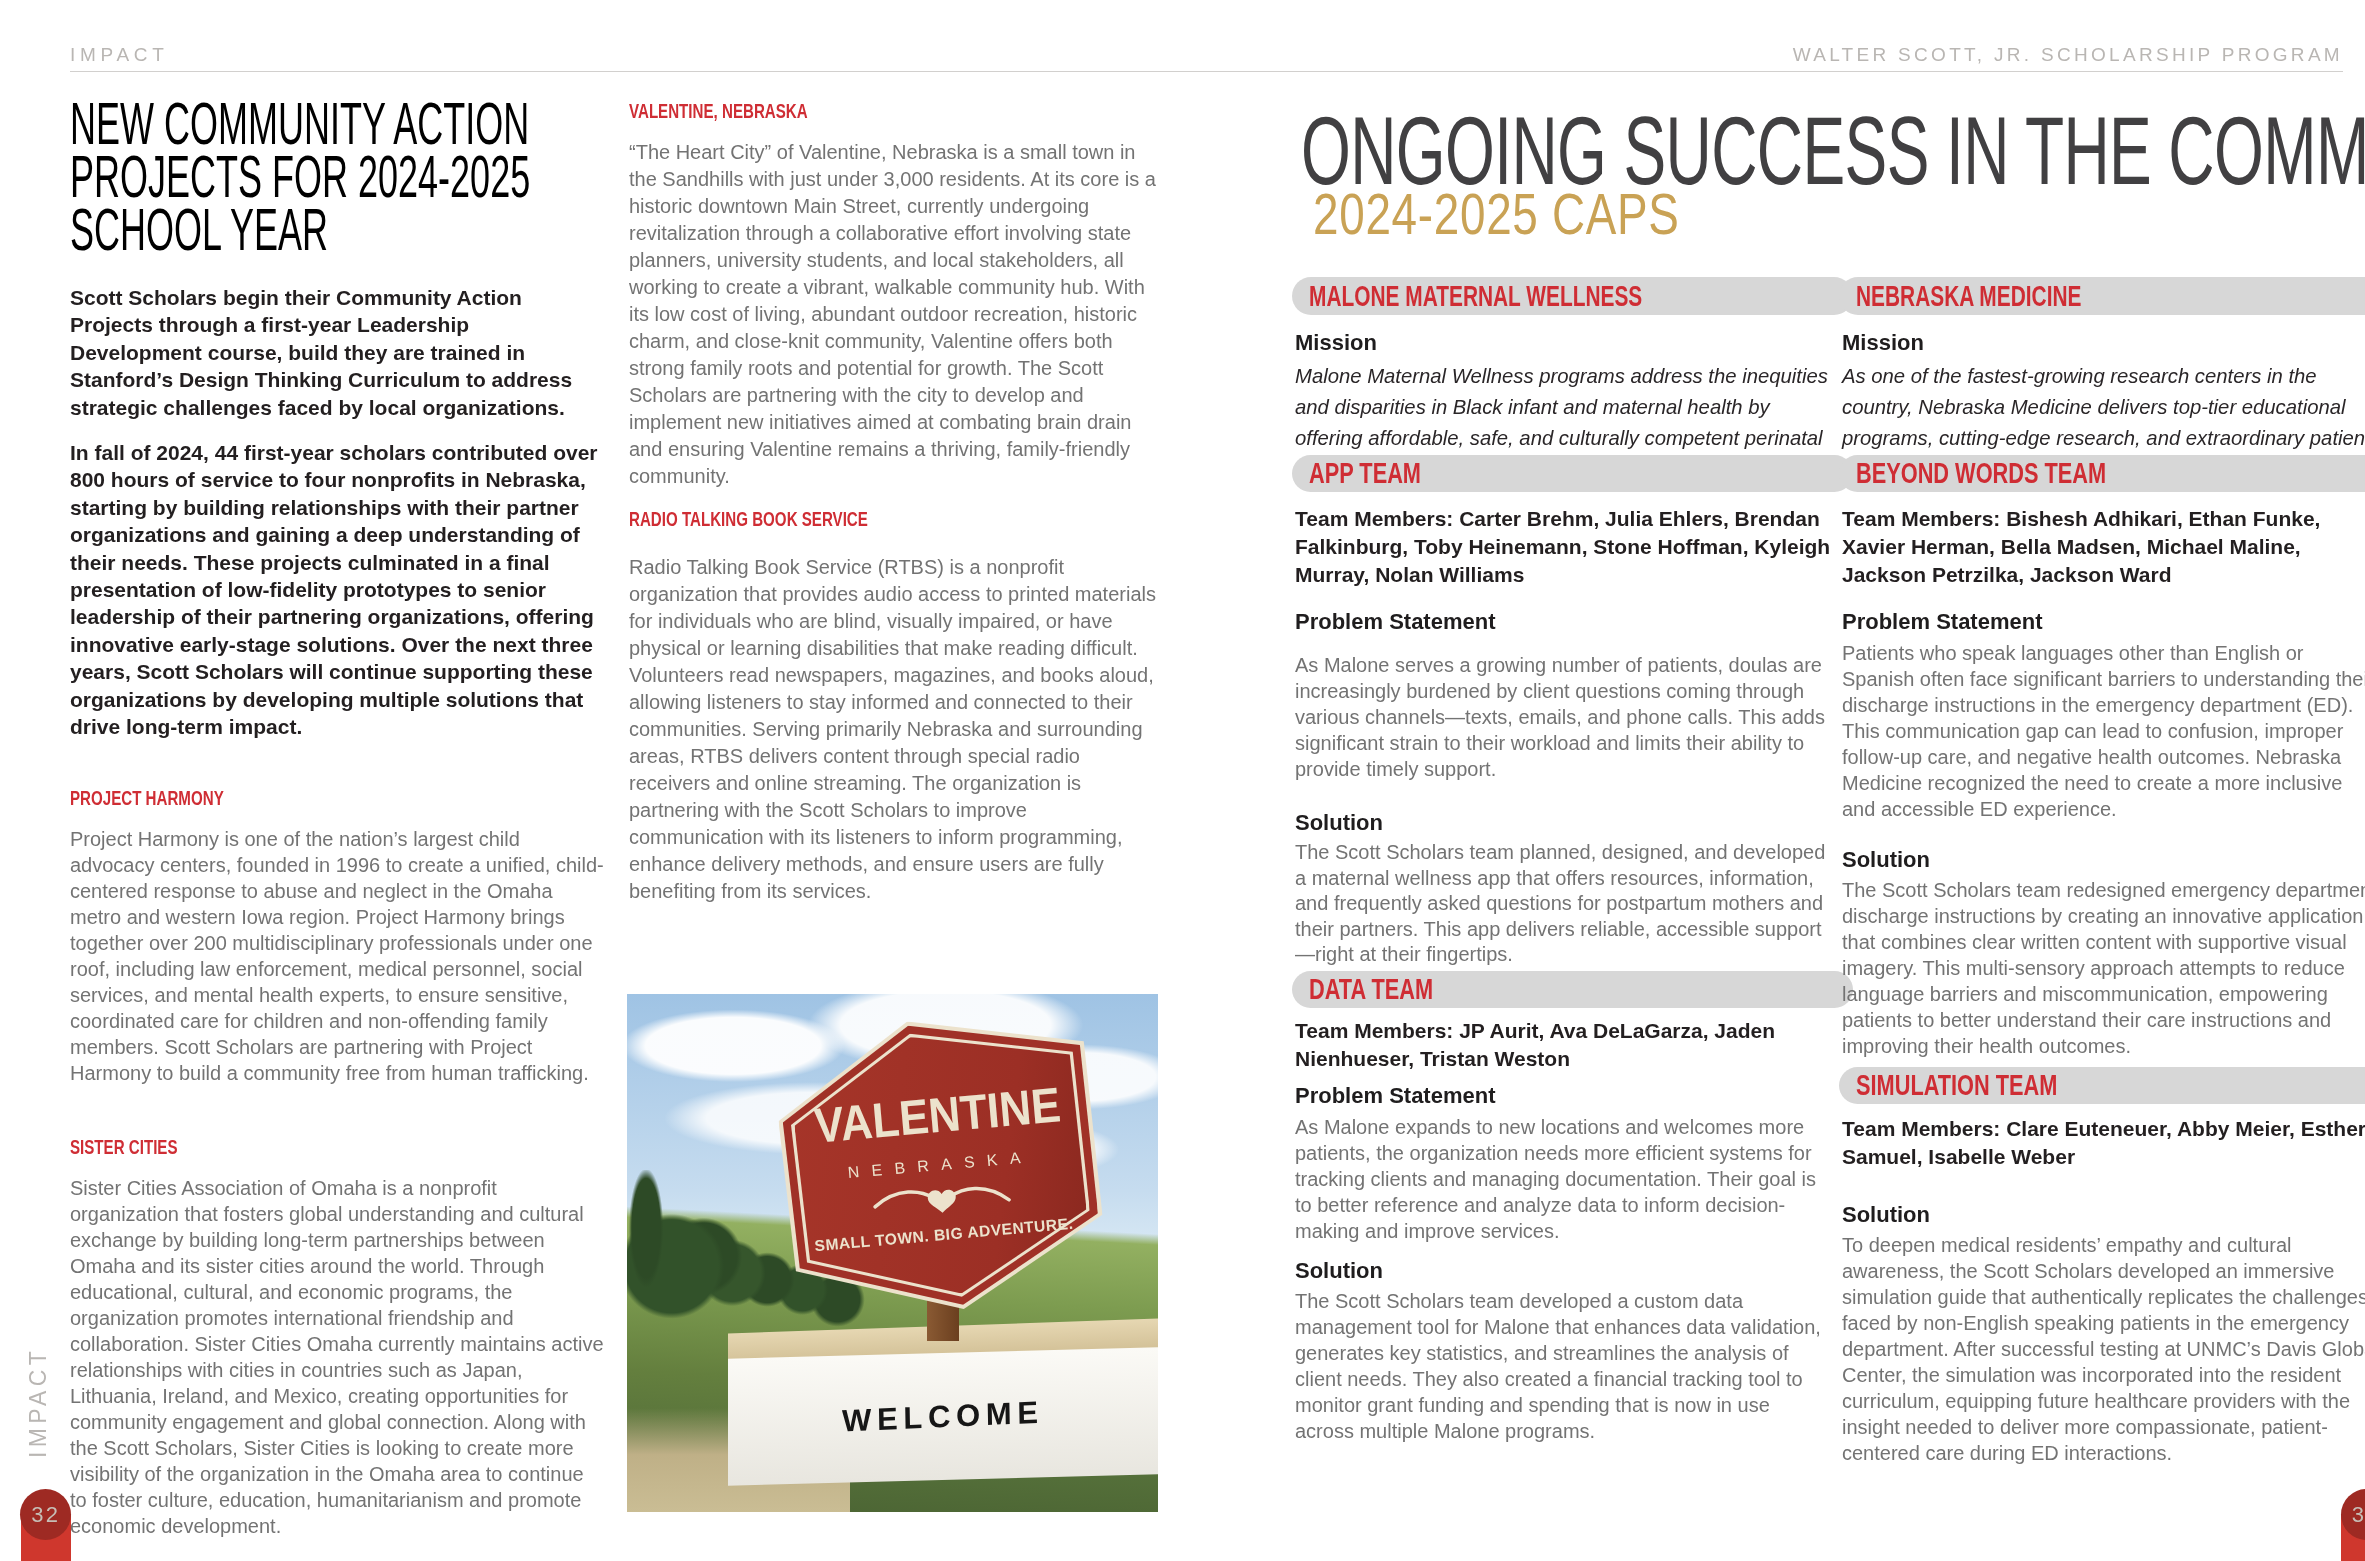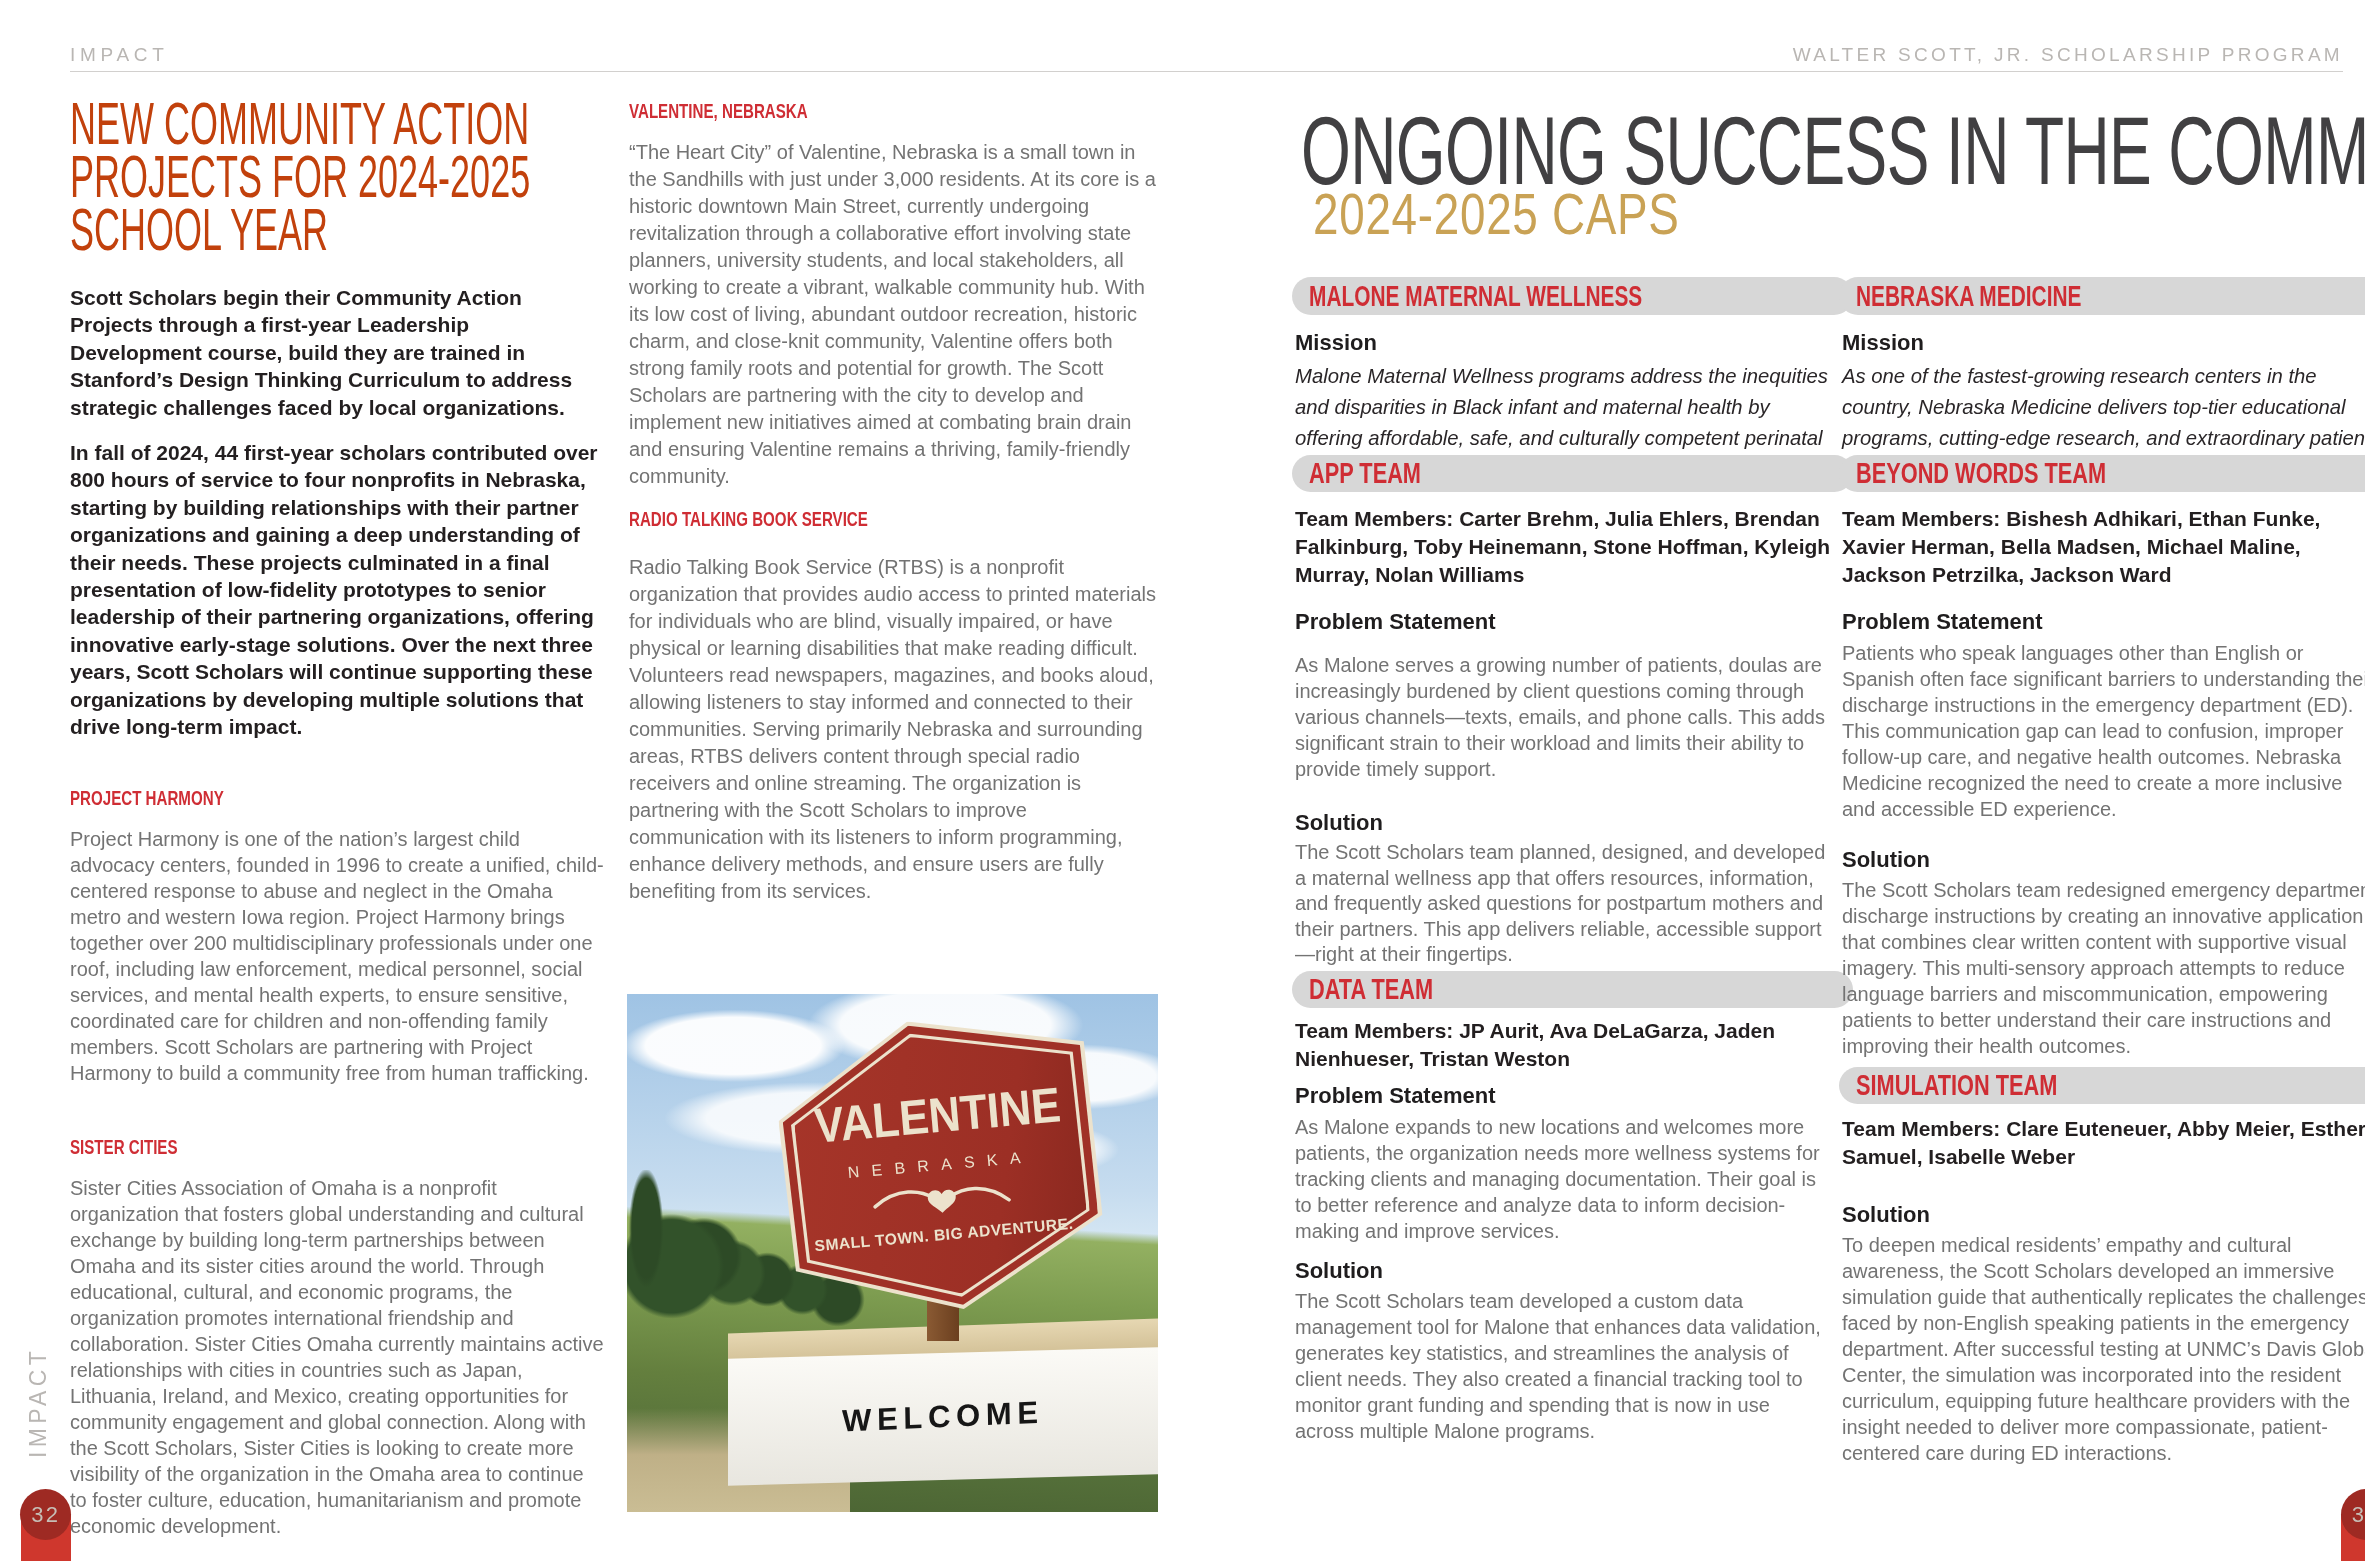--- a/index.html
+++ b/index.html
@@ -7,21 +7,21 @@
           font-family:"Liberation Sans",sans-serif;color:#262325;}
   .abs{position:absolute;}
   
   .hdr{font-size:19px;letter-spacing:4.7px;color:#b9b6b3;font-weight:400;}
   .hdr-rule{height:0.9px;background:#d2d0ce;}
   
   .cond{display:inline-block;transform-origin:0 50%;white-space:nowrap;}
   .sx60{transform:scaleX(.60);} .sx66{transform:scaleX(.66);} .sx72{transform:scaleX(.72);}
   .sx75{transform:scaleX(.75);} .sx79{transform:scaleX(.79);} .sx90{transform:scaleX(.90);}
   
-  .big-title{font-size:60px;line-height:53px;color:#c2410c;font-weight:400;}
+  .big-title{font-size:60px;line-height:53px;color:#000000;font-weight:400;}
   .right-title{font-size:97px;color:#414042;font-weight:400;letter-spacing:-0.9px;}
   .right-sub{font-size:58px;color:#c9a255;font-weight:400;letter-spacing:0.9px;}
   
   .red-head{font-size:21px;font-weight:700;color:#cf2d34;}
   .sub-label{font-size:22px;font-weight:700;color:#1f1d1e;}
   
   .body-p{font-size:20px;line-height:26px;color:#737373;}
   .body-p.lh57{line-height:27px;}
   .intro-p{font-size:21px;line-height:27.4px;font-weight:700;color:#231f20;}
   .italic-p{font-size:20.3px;line-height:31px;font-style:italic;color:#2a2628;}
@@ -166,21 +166,21 @@
   <div class="abs sub-label" style="left:1295px;top:609px;">Problem Statement</div>
   <div class="abs body-p" style="left:1295px;top:652px;width:539px;">As Malone serves a growing number of patients, doulas are increasingly burdened by client questions coming through various channels—texts, emails, and phone calls. This adds significant strain to their workload and limits their ability to provide timely support.</div>
   <div class="abs sub-label" style="left:1295px;top:810px;">Solution</div>
   <div class="abs body-p" style="left:1295px;top:840px;width:539px;line-height:25.5px;">The Scott Scholars team planned, designed, and developed a maternal wellness app that offers resources, information, and frequently asked questions for postpartum mothers and their partners. This app delivers reliable, accessible support—right at their fingertips.</div>
 
   <div class="abs banner" style="left:1292px;top:971px;width:544px;height:37px;">
     <span class="banner-text cond sx75">DATA TEAM</span>
   </div>
   <div class="abs members-p" style="left:1295px;top:1017px;width:539px;">Team Members: JP Aurit, Ava DeLaGarza, Jaden Nienhueser, Tristan Weston</div>
   <div class="abs sub-label" style="left:1295px;top:1083px;">Problem Statement</div>
-  <div class="abs body-p" style="left:1295px;top:1114px;width:539px;">As Malone expands to new locations and welcomes more patients, the organization needs more wellness systems for tracking clients and managing documentation. Their goal is to better reference and analyze data to inform decision-making and improve services.</div>
+  <div class="abs body-p" style="left:1295px;top:1114px;width:539px;">As Malone expands to new locations and welcomes more patients, the organization needs more efficient systems for tracking clients and managing documentation. Their goal is to better reference and analyze data to inform decision-making and improve services.</div>
   <div class="abs sub-label" style="left:1295px;top:1258px;">Solution</div>
   <div class="abs body-p" style="left:1295px;top:1288px;width:539px;">The Scott Scholars team developed a custom data management tool for Malone that enhances data validation, generates key statistics, and streamlines the analysis of client needs. They also created a financial tracking tool to monitor grant funding and spending that is now in use across multiple Malone programs.</div>
 
   <div class="abs sub-label" style="left:1842px;top:330px;">Mission</div>
   <div class="abs italic-p" style="left:1842px;top:361px;width:539px;">As one of the fastest-growing research centers in the country, Nebraska Medicine delivers top-tier educational programs, cutting-edge research, and extraordinary patient care.</div>
 
   <div class="abs banner" style="left:1839px;top:455px;width:544px;height:37px;">
     <span class="banner-text cond sx75">BEYOND WORDS TEAM</span>
   </div>
   <div class="abs members-p" style="left:1842px;top:505px;width:539px;">Team Members: Bishesh Adhikari, Ethan Funke, Xavier Herman, Bella Madsen, Michael Maline, Jackson Petrzilka, Jackson Ward</div>

